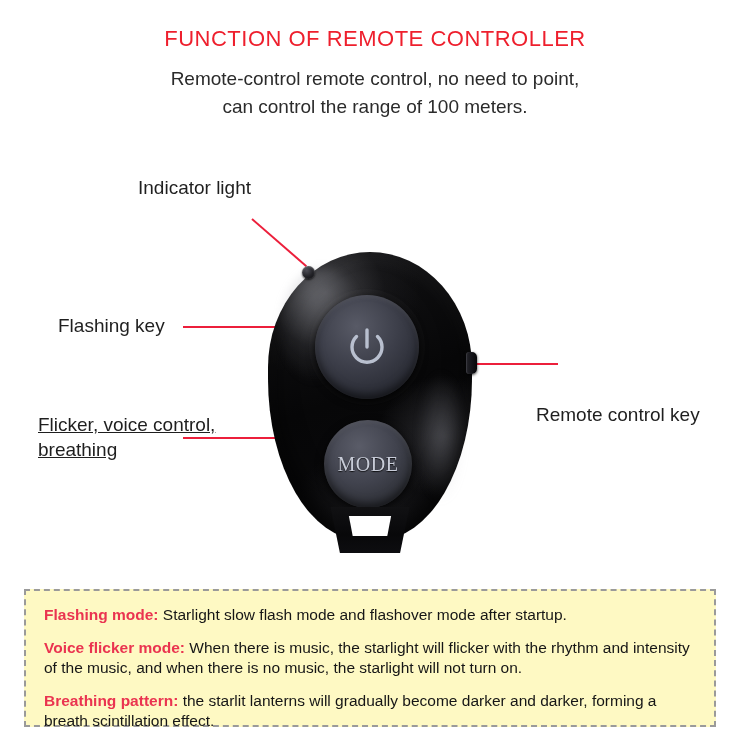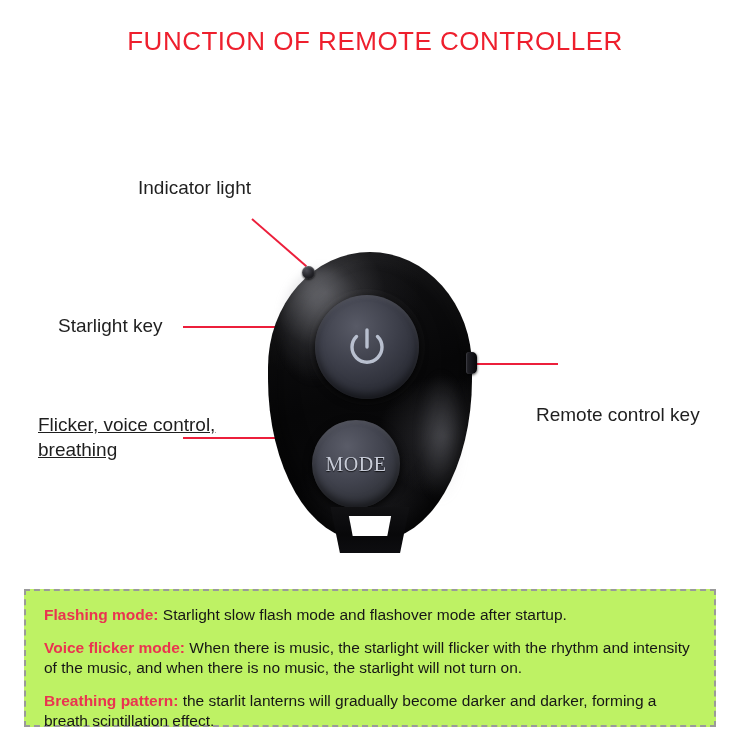--- a/index.html
+++ b/index.html
@@ -18,21 +18,21 @@
     overflow: hidden;
   }
 
   
   .title {
     position: absolute;
     top: 26px;
     left: 0;
     width: 750px;
     text-align: center;
-    font-size: 26px;
+    font-size: 22px;
     letter-spacing: 0.5px;
     color: #ee1f2d;
     font-weight: 400;
     white-space: nowrap;
   }
   .subtitle {
     position: absolute;
     top: 65px;
     left: 0;
     width: 750px;
@@ -151,21 +151,21 @@
                 0 0 0 6px rgba(255,255,255,0.018);
     display: flex;
     align-items: center;
     justify-content: center;
   }
   #power-button svg { display: block; }
 
   
   #mode-button {
     position: absolute;
-    left: 44px;
+    left: 56px;
     top: 168px;
     width: 88px;
     height: 88px;
     border-radius: 50%;
     background:
       radial-gradient(circle at 40% 30%, #5a5c68 0%, #41434e 45%, #303239 74%, #26272e 100%);
     box-shadow: 0 3px 9px rgba(0,0,0,0.85),
                 inset 0 2px 4px rgba(255,255,255,0.10),
                 inset 0 -4px 8px rgba(0,0,0,0.55);
     display: flex;
@@ -224,21 +224,21 @@
     clip-path: polygon(6% 0%, 94% 0%, 86% 100%, 14% 100%);
   }
 
   
   #desc-box {
     position: absolute;
     left: 24px;
     top: 589px;
     width: 692px;
     height: 138px;
-    background: #bef264;
+    background: #fef9c3;
     border: 2px dashed #9a9a9a;
     box-sizing: border-box;
   }
   #desc-box .para {
     color: #161616;
     font-size: 15.5px;
     line-height: 20px;
     margin: 0;
     padding: 0 18px;
   }
@@ -249,23 +249,27 @@
     color: #ea3450;
     font-weight: 600;
   }
 </style>
 </head>
 <body>
 
 <div id="page">
 
   <div class="title">FUNCTION OF REMOTE CONTROLLER</div>
+  <div class="subtitle">
+    <span class="l1">Remote-control remote control, no need to point,</span>
+    <span class="l2">can control the range of 100 meters.</span>
+  </div>
 
   <div class="callout" id="callout-indicator">Indicator light</div>
-  <div class="callout" id="callout-lighting">Starlight key</div>
+  <div class="callout" id="callout-lighting">Flashing key</div>
   <div class="callout wrap" id="callout-flicker">Flicker, voice control, breathing</div>
   <div class="callout" id="callout-remotekey">Remote control key</div>
 
   <div class="leader" id="leader-indicator"></div>
   <div class="leader" id="leader-lighting"></div>
   <div class="leader" id="leader-flicker"></div>
   <div class="leader" id="leader-remotekey"></div>
 
   <div id="remote">
     <div class="body-shell"></div>

